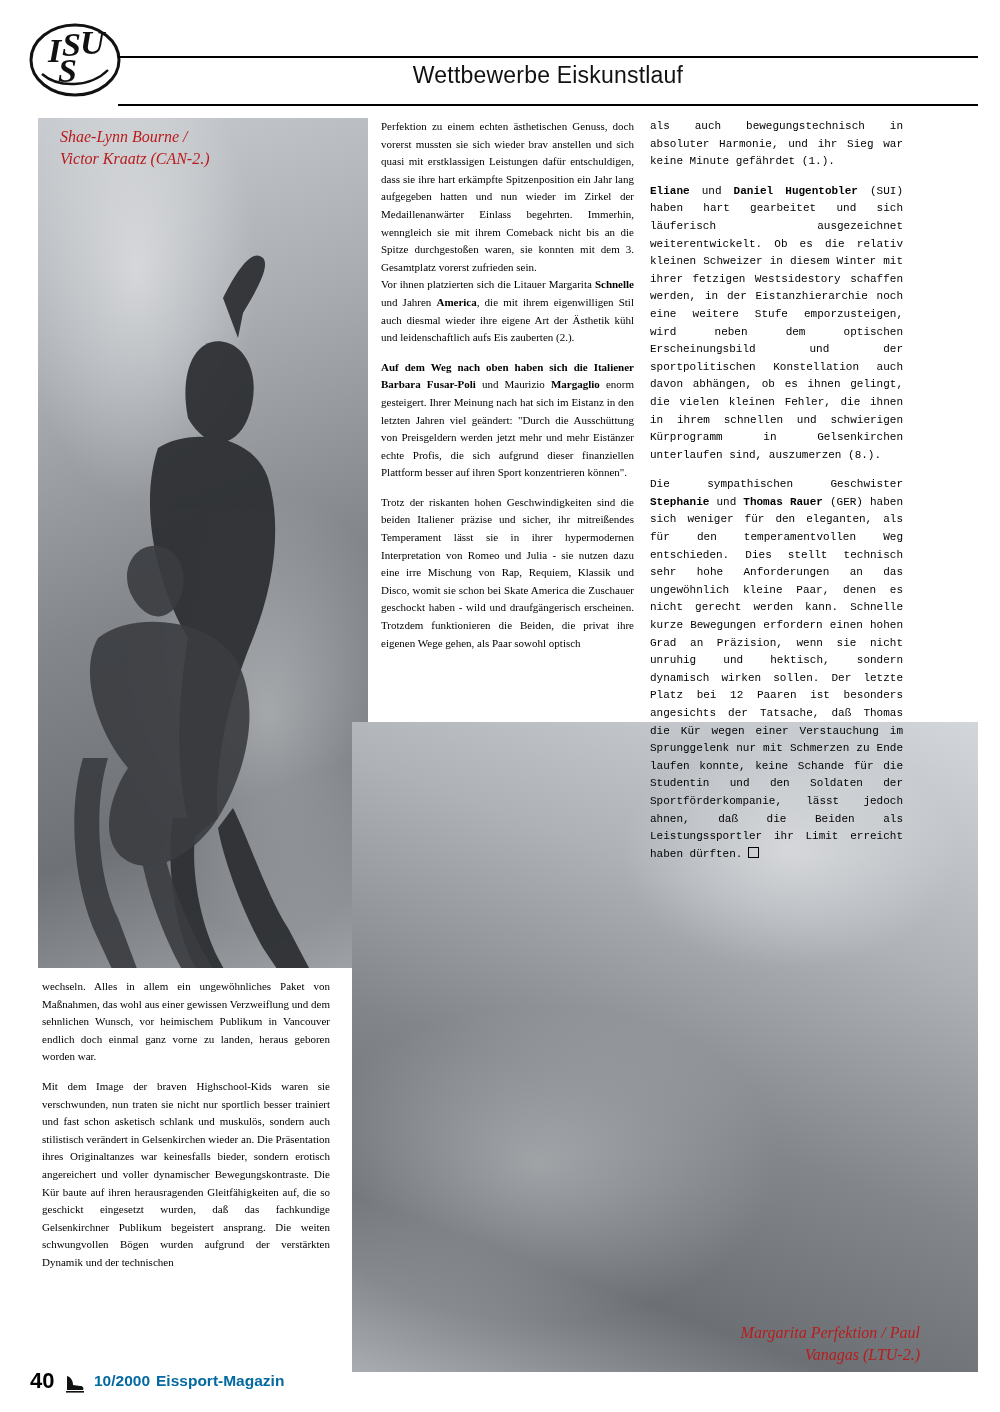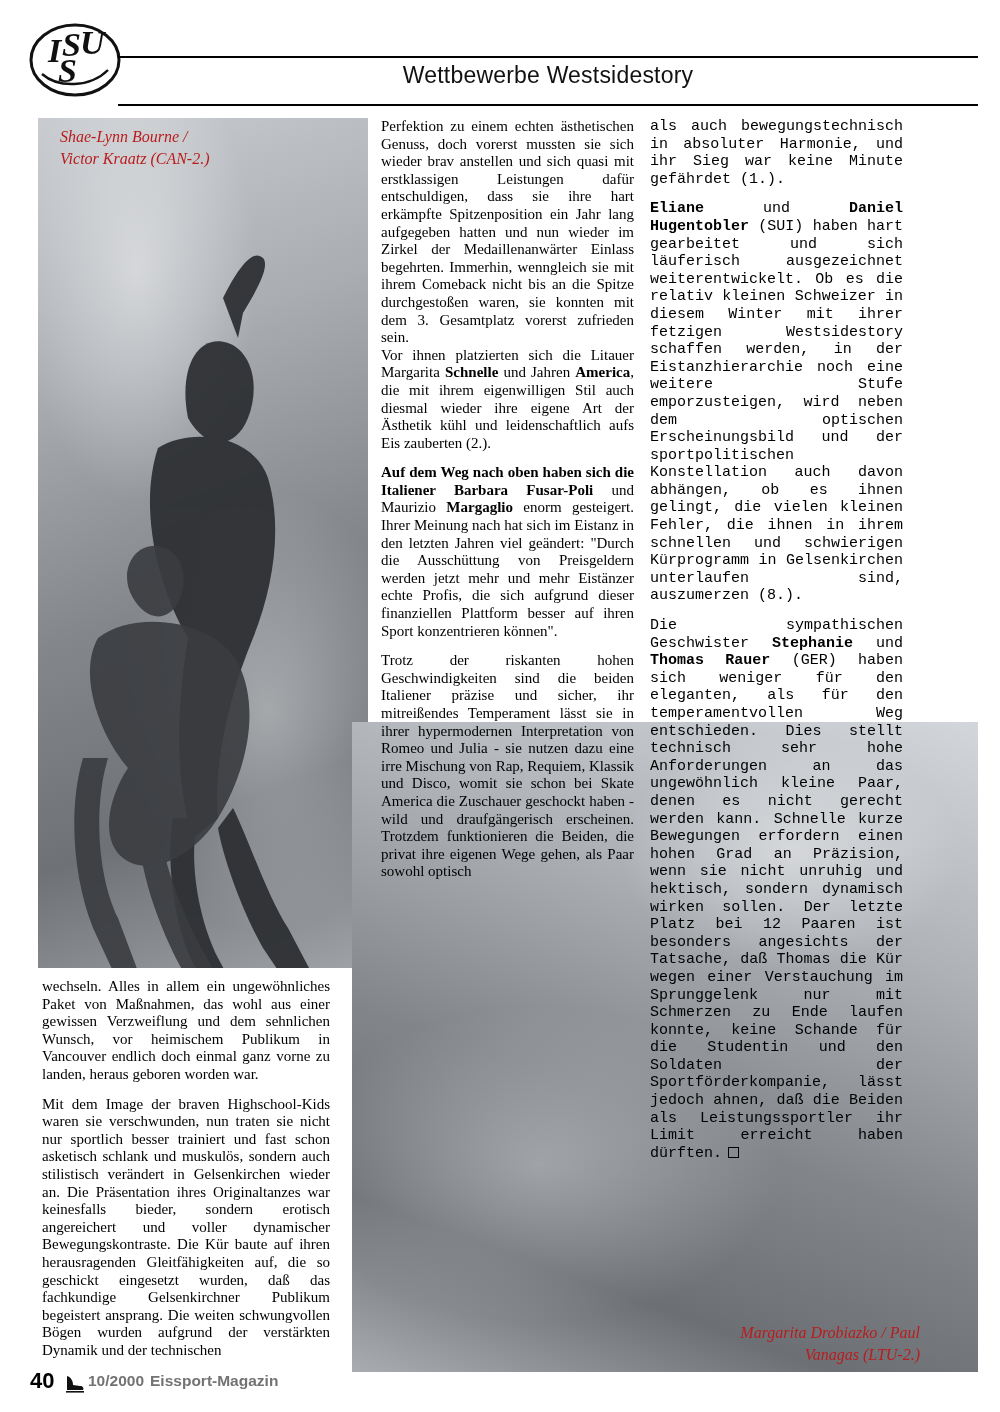--- a/index.html
+++ b/index.html
@@ -78,21 +78,21 @@
   .caption-top{
     left:60px;top:126px;width:200px;
   }
   .caption-bottom{
     left:700px;top:1322px;width:220px;text-align:right;
   }
 
   
   .col{
     position:absolute;
-    font-size:15px;
+    font-size:11px;
     line-height:17.6px;
     text-align:justify;
     color:#000;
     hyphens:auto;
   }
   .col p{margin:0;text-indent:0;}
   .col p + p{margin-top:12px;}
   .col-mid-top{ left:381px; top:118px; width:253px; }
   .col-right-top{ left:650px; top:118px; width:253px;font-family:Liberation Mono, monospace;}
   .col-left-bottom{ left:42px; top:978px; width:288px;}
@@ -109,44 +109,44 @@
   }
   .footer-pagenum{
     position:absolute;left:0;top:0;
     font-family:"Liberation Sans", sans-serif;
     font-weight:bold;font-size:22px;color:#000;
   }
   .footer-mark{
     position:absolute;left:34px;top:6px;width:22px;height:20px;
   }
   .footer-text{
-    position:absolute;left:58px;top:4px;
+    position:absolute;left:64px;top:4px;
     font-family:"Liberation Sans", sans-serif;
-    font-weight:bold;font-size:15.5px;color:#737373;
+    font-weight:bold;font-size:15.5px;color:#0369a1;
   }
   .footer-text .issue{margin-right:6px;}
 </style>
 </head>
 <body>
 
 <div class="page">
 
   <div class="header">
     <div class="isu-logo">
       <svg width="94" height="76" viewBox="0 0 94 76">
         <ellipse cx="47" cy="38" rx="44" ry="35" fill="none" stroke="#111" stroke-width="3"></ellipse>
         <text x="20" y="40" font-family="Liberation Serif, serif" font-size="34" font-style="italic" font-weight="bold" fill="#111">I</text>
         <text x="34" y="34" font-family="Liberation Serif, serif" font-size="34" font-style="italic" font-weight="bold" fill="#111">S</text>
         <text x="52" y="32" font-family="Liberation Serif, serif" font-size="34" font-style="italic" font-weight="bold" fill="#111">U</text>
         <text x="30" y="60" font-family="Liberation Serif, serif" font-size="34" font-style="italic" font-weight="bold" fill="#111">S</text>
         <path d="M14 52 C 30 66, 62 66, 80 48" fill="none" stroke="#111" stroke-width="2.4"></path>
       </svg>
     </div>
     <div class="header-rule-top"></div>
-    <div class="header-title">Wettbewerbe Westsidestory</div>
+    <div class="header-title">Wettbewerbe Eiskunstlauf</div>
     <div class="header-rule-bottom"></div>
   </div>
 
   <div class="photo photo-top">
     <div class="grad"></div>
     <svg class="figure" viewBox="0 0 330 850" preserveAspectRatio="none">
       <g fill="#2b2d30" opacity="0.92">
         <path d="M185 180 C200 150,215 130,225 140 C232 148,220 170,205 195 L200 220 Z"></path>
         <path d="M150 300 C140 250,160 215,190 225 C215 234,222 270,210 300 C198 330,170 335,150 300 Z"></path>
         <path d="M120 330 C150 310,215 315,230 360 C245 410,235 470,215 520 C190 580,175 650,180 700 L155 720 C135 660,140 580,150 520 C120 470,100 390,120 330 Z"></path>
@@ -195,21 +195,21 @@
         <path d="M126 618 l38 16 -6 16 -38 -16 Z"></path>
         <path d="M286 628 l40 6 -2 18 -40 -6 Z"></path>
       </g>
       <g fill="#efefef" opacity="0.8">
         <path d="M118 598 c18 6 28 20 28 34 l-32 -12 Z"></path>
         <path d="M282 606 c18 4 30 16 32 30 l-34 -6 Z"></path>
       </g>
     </svg>
   </div>
   <div class="caption caption-bottom">
-    <div>Margarita Drobiazko / Paul</div>
+    <div>Margarita Perfektion / Paul</div>
     <div>Vanagas (LTU-2.)</div>
   </div>
 
   <div class="col col-mid-top">
     <p>Perfektion zu einem echten ästhetischen Genuss, doch vorerst mussten sie sich wieder brav anstellen und sich quasi mit erstklassigen Leistungen dafür entschuldigen, dass sie ihre hart erkämpfte Spitzenposition ein Jahr lang aufgegeben hatten und nun wieder im Zirkel der Medaillenanwärter Einlass begehrten. Immerhin, wenngleich sie mit ihrem Comeback nicht bis an die Spitze durchgestoßen waren, sie konnten mit dem 3. Gesamtplatz vorerst zufrieden sein.</p>
     <div id="mid-rich">
         <p><span>Vor ihnen platzierten sich die Litauer Margarita </span><b>Schnelle</b><span> und Jahren </span><b>America</b><span>, die mit ihrem eigenwilligen Stil auch diesmal wieder ihre eigene Art der Ästhetik kühl und leidenschaftlich aufs Eis zauberten (2.).</span></p>
         <p><b>Auf dem Weg nach oben haben sich die Italiener Barbara </b><b>Fusar-Poli</b><span> und Maurizio </span><b>Margaglio</b><span> enorm gesteigert. Ihrer Meinung nach hat sich im Eistanz in den letzten Jahren viel geändert: "Durch die Ausschüttung von Preisgeldern werden jetzt mehr und mehr Eistänzer echte Profis, die sich aufgrund dieser finanziellen Plattform besser auf ihren Sport konzentrieren können".</span></p>
         <p><span>Trotz der riskanten hohen Geschwindigkeiten sind die beiden Italiener präzise und sicher, ihr mitreißendes Temperament lässt sie in ihrer hypermodernen Interpretation von Romeo und Julia - sie nutzen dazu eine irre Mischung von Rap, Requiem, Klassik und Disco, womit sie schon bei Skate America die Zuschauer geschockt haben - wild und draufgängerisch erscheinen. Trotzdem funktionieren die Beiden, die privat ihre eigenen Wege gehen, als Paar sowohl optisch</span></p>
       </div>

